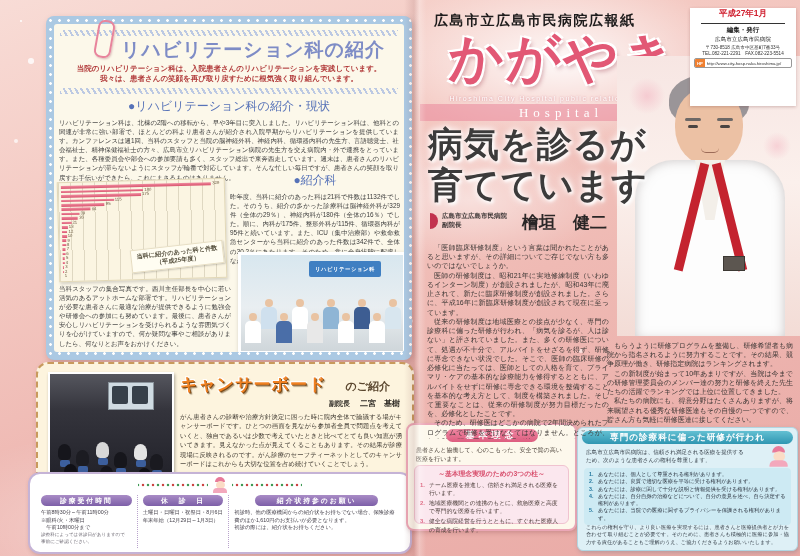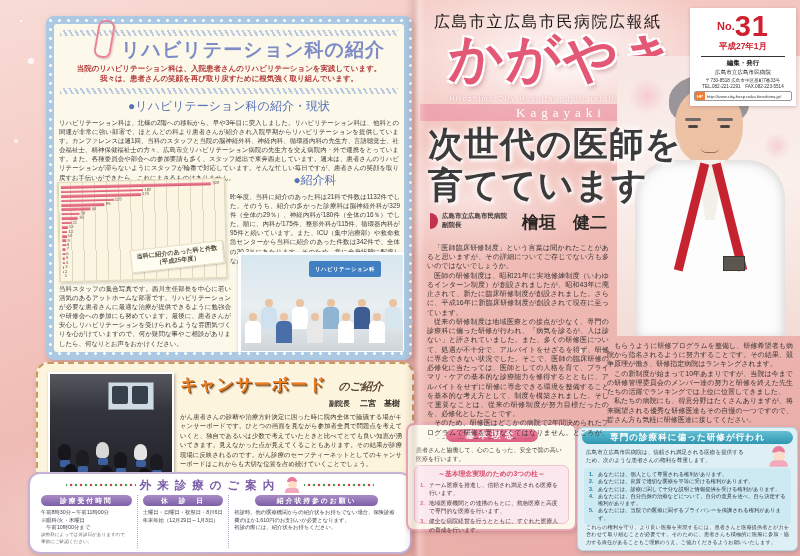--- a/index.html
+++ b/index.html
@@ -56,21 +56,21 @@
   .cancer-photo{position:absolute;left:10px;top:8px;width:122px;height:104px;border:2px solid #fff;
     background:linear-gradient(180deg,#55565e 0%,#34343c 35%,#22222a 100%);overflow:hidden;box-shadow:1px 2px 3px rgba(0,0,0,.3);}
   .screen{position:absolute;left:58px;top:8px;width:44px;height:26px;background:#cfdbe2;border:1px solid #8a949c;}
   .screen i{position:absolute;top:3px;width:16px;height:18px;background:#36404a;border-radius:2px;}
   .sil{position:absolute;border-radius:50% 50% 30% 30%;}
   .chair{position:absolute;width:10px;height:7px;background:#3c5f9e;border-radius:2px;}
   .cb-content{position:absolute;left:142px;top:6px;right:10px;bottom:6px;}
   .cb-title{margin:0;line-height:1;}
   .cb-main{font-size:17px;font-weight:bold;color:#f08122;letter-spacing:1px;
     text-shadow:1px 1px 0 #7a4a18,-1px -1px 0 #fff,1px -1px 0 #fff,-1px 1px 0 #fff,2px 2px 1px rgba(90,60,20,.5);}
-  .cb-suffix{font-size:11px;font-weight:bold;color:#5a462e;margin-left:12px;font-style:italic;}
+  .cb-suffix{font-size:11px;font-weight:bold;color:#5a462e;margin-left:19px;}
   .cb-author{text-align:right;font-size:8px;font-weight:bold;color:#2e2a24;margin:4px 2px 3px 0;}
   .cb-author .role{margin-right:10px;font-size:7px;}
   .cb-body{margin:0;font-size:6.3px;line-height:1.5;color:#3a342c;text-align:justify;}
   
   .op-box{position:absolute;left:28px;top:472px;width:380px;height:78px;background:#fff;
     border:2px solid #c5b3d6;border-radius:12px;box-shadow:1px 2px 4px rgba(90,40,40,.2);}
   .op-title-row{position:absolute;left:0;right:0;top:3px;height:16px;display:flex;align-items:center;justify-content:center;gap:4px;}
   .op-dots{width:70px;height:4px;background-image:radial-gradient(circle,#cc4444 1.4px,rgba(0,0,0,0) 1.6px),radial-gradient(circle,#3f9a55 1.4px,rgba(0,0,0,0) 1.6px);
     background-size:10px 4px,10px 4px;background-position:0 0,5px 0;background-repeat:repeat-x;}
   .op-title{margin:0;font-size:11.5px;font-weight:bold;color:#7a5ba8;letter-spacing:6px;}
@@ -80,21 +80,21 @@
   .op-pill{height:11px;border-radius:6px;background:linear-gradient(180deg,#a98cc6,#7d5fa8);color:#fff;
     font-size:6.8px;font-weight:bold;display:flex;align-items:center;justify-content:center;letter-spacing:2px;margin-bottom:3px;}
   .op-line{font-size:5.3px;color:#44404a;line-height:1.45;}
   .op-line.small{font-size:4.6px;color:#6a6670;}
   .nurse{position:relative;width:16px;height:16px;}
   .nurse .cap{position:absolute;left:3px;top:0;width:10px;height:5px;background:#e87a9a;border-radius:5px 5px 0 0;}
   .nurse .face{position:absolute;left:3.5px;top:4px;width:9px;height:8px;background:#fbdcc6;border-radius:50%;}
   .nurse .bodyp{position:absolute;left:1px;top:11px;width:14px;height:5px;background:#f3a8bc;border-radius:4px 4px 0 0;}
 
   
-  .pub-line{position:absolute;left:434px;top:12px;margin:0;font-size:16px;font-weight:normal;color:#1e1c1c;letter-spacing:1.5px;}
+  .pub-line{position:absolute;left:434px;top:12px;margin:0;font-size:14px;font-weight:bold;color:#1e1c1c;letter-spacing:1.5px;}
   .mag-title{position:absolute;left:424px;top:22px;margin:0;width:278px;text-align:center;
     font-family:"Liberation Serif",serif;font-size:54px;font-weight:bold;color:#e25875;letter-spacing:2px;
     text-shadow:2px 2px 0 #fff,-2px -2px 0 #fff,2px -2px 0 #fff,-2px 2px 0 #fff,3px 4px 4px rgba(150,50,70,.35);}
   .eng-line{position:absolute;left:424px;top:95px;width:278px;text-align:center;margin:0;
     font-size:7px;color:#fff;letter-spacing:1.5px;text-shadow:0 0 2px rgba(200,100,120,.8);}
   .ribbon{position:absolute;left:420px;top:104px;width:282px;height:17px;background:rgba(233,135,155,.55);}
   .romaji{position:absolute;left:420px;top:105px;width:282px;text-align:center;margin:0;
     font-family:"Liberation Serif",serif;font-size:13px;color:#fff;letter-spacing:5px;}
   .issue-box{position:absolute;left:690px;top:8px;width:106px;height:98px;background:#fff;box-shadow:0 1px 3px rgba(120,60,60,.3);
     text-align:center;z-index:5;}
@@ -362,21 +362,20 @@
     <div class="cb-content">
       <h2 class="cb-title"><span class="cb-main">キャンサーボード</span><span class="cb-suffix">のご紹介</span></h2>
       <div class="cb-author"><span class="role">副院長</span><span>二宮　基樹</span></div>
       <p class="cb-body">がん患者さんの診断や治療方針決定に困った時に院内全体で論議する場がキャンサーボードです。ひとつの画面を見ながら参加者全員で問題点を考えていくと、独自であるいは少数で考えていたときと比べてとても良い知恵が湧いてきます。見えなかった点が見えてくることもあります。その結果が診療現場に反映されるのです。がん診療のセーフティーネットとしてのキャンサーボードはこれからも大切な位置を占め続けていくことでしょう。</p>
     </div>
   </div>
 
   <div class="op-box">
     <div class="op-title-row">
       <span class="op-dots"></span>
-      <h2 class="op-title">外来診療のご案内</h2>
       <span class="nurse">
           <span class="cap"></span>
           <span class="face"></span>
           <span class="bodyp"></span>
         </span>
       <span class="op-dots"></span>
     </div>
     <div class="op-cols">
       <div class="op-col" style="width:27%">
         <div class="op-pill">診療受付時間</div>
@@ -396,24 +395,23 @@
         <div class="op-line">初診時、他の医療機関からの紹介状をお持ちでない場合、保険診療費のほか1,610円のお支払いが必要となります。</div>
         <div class="op-line">初診の際には、紹介状をお持ちください。</div>
       </div>
     </div>
   </div>
 
   <h3 class="pub-line">広島市立広島市民病院広報紙</h3>
   <h1 class="mag-title">かがやき</h1>
   <p class="eng-line">Hiroshima City Hospital public relations magazine</p>
   <div class="ribbon"></div>
-  <p class="romaji">Kagayaki</p>
+  <p class="romaji">Hospital</p>
 
   <div class="issue-box">
-    <div class="issue-no-row"><span class="issue-no-label">No.</span><span class="issue-no">31</span></div>
     <div class="issue-date">平成27年1月</div>
     <div class="issue-divider"></div>
     <div class="edit-label">編集・発行</div>
     <div class="issue-org">広島市立広島市民病院</div>
     <div class="issue-addr">〒730-8518 広島市中区基町7番33号</div>
     <div class="issue-tel">TEL.082-221-2291　FAX.082-223-5514</div>
     <div class="url-pill">
       <span class="hp-chip">HP</span>
       <span class="url-text">http://www.city-hosp.naka.hiroshima.jp/</span>
     </div>
@@ -430,21 +428,21 @@
     </div>
     <div class="doc-body">
       <div class="doc-shirt"></div>
       <div class="lanyard-l"></div>
       <div class="lanyard-r"></div>
       <div class="doc-badge"></div>
     </div>
   </div>
 
   <h1 class="headline">
-    <span>次世代の医師を</span><br>
+    <span>病気を診るが</span><br>
     <span>育てています</span>
   </h1>
 
   <div class="author-blk">
     <span class="author-mark"></span>
     <p class="author-org"><span>広島市立広島市民病院</span><br><span>副院長</span></p>
     <p class="author-name">檜垣　健二</p>
   </div>
 
   <div class="art-col" style="left:427px;top:243px;width:182px;height:196px;overflow:hidden">

